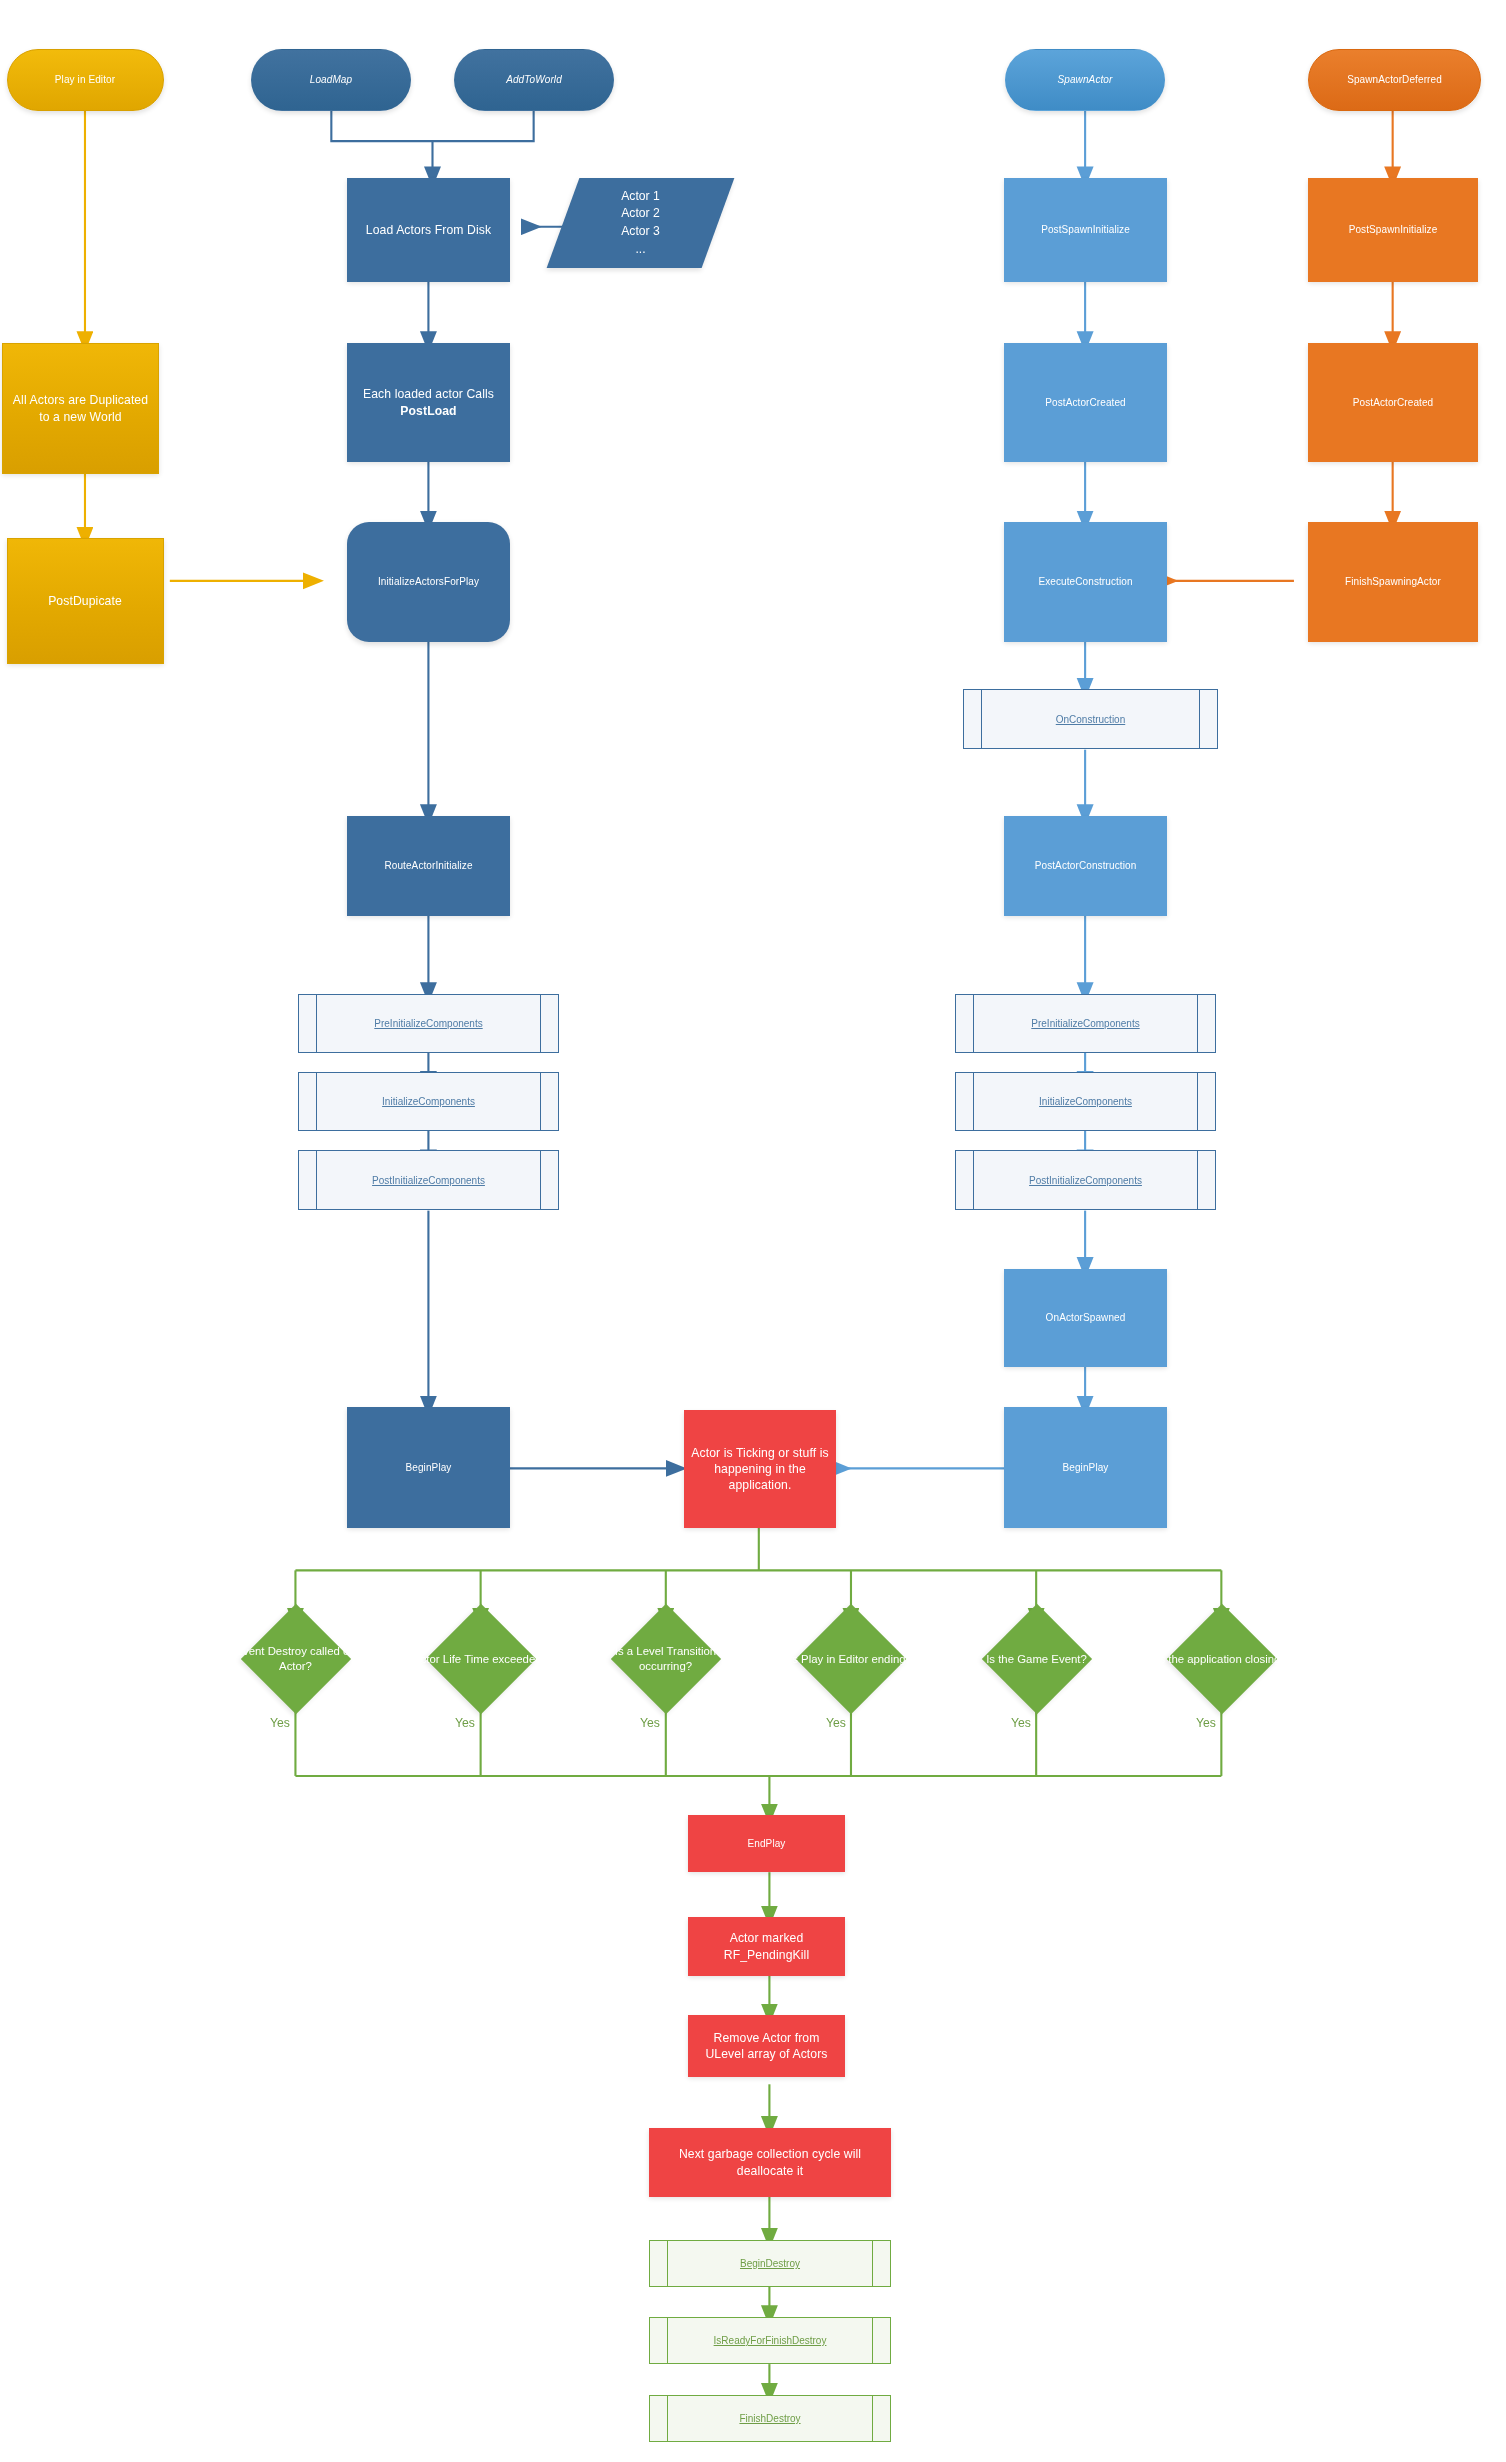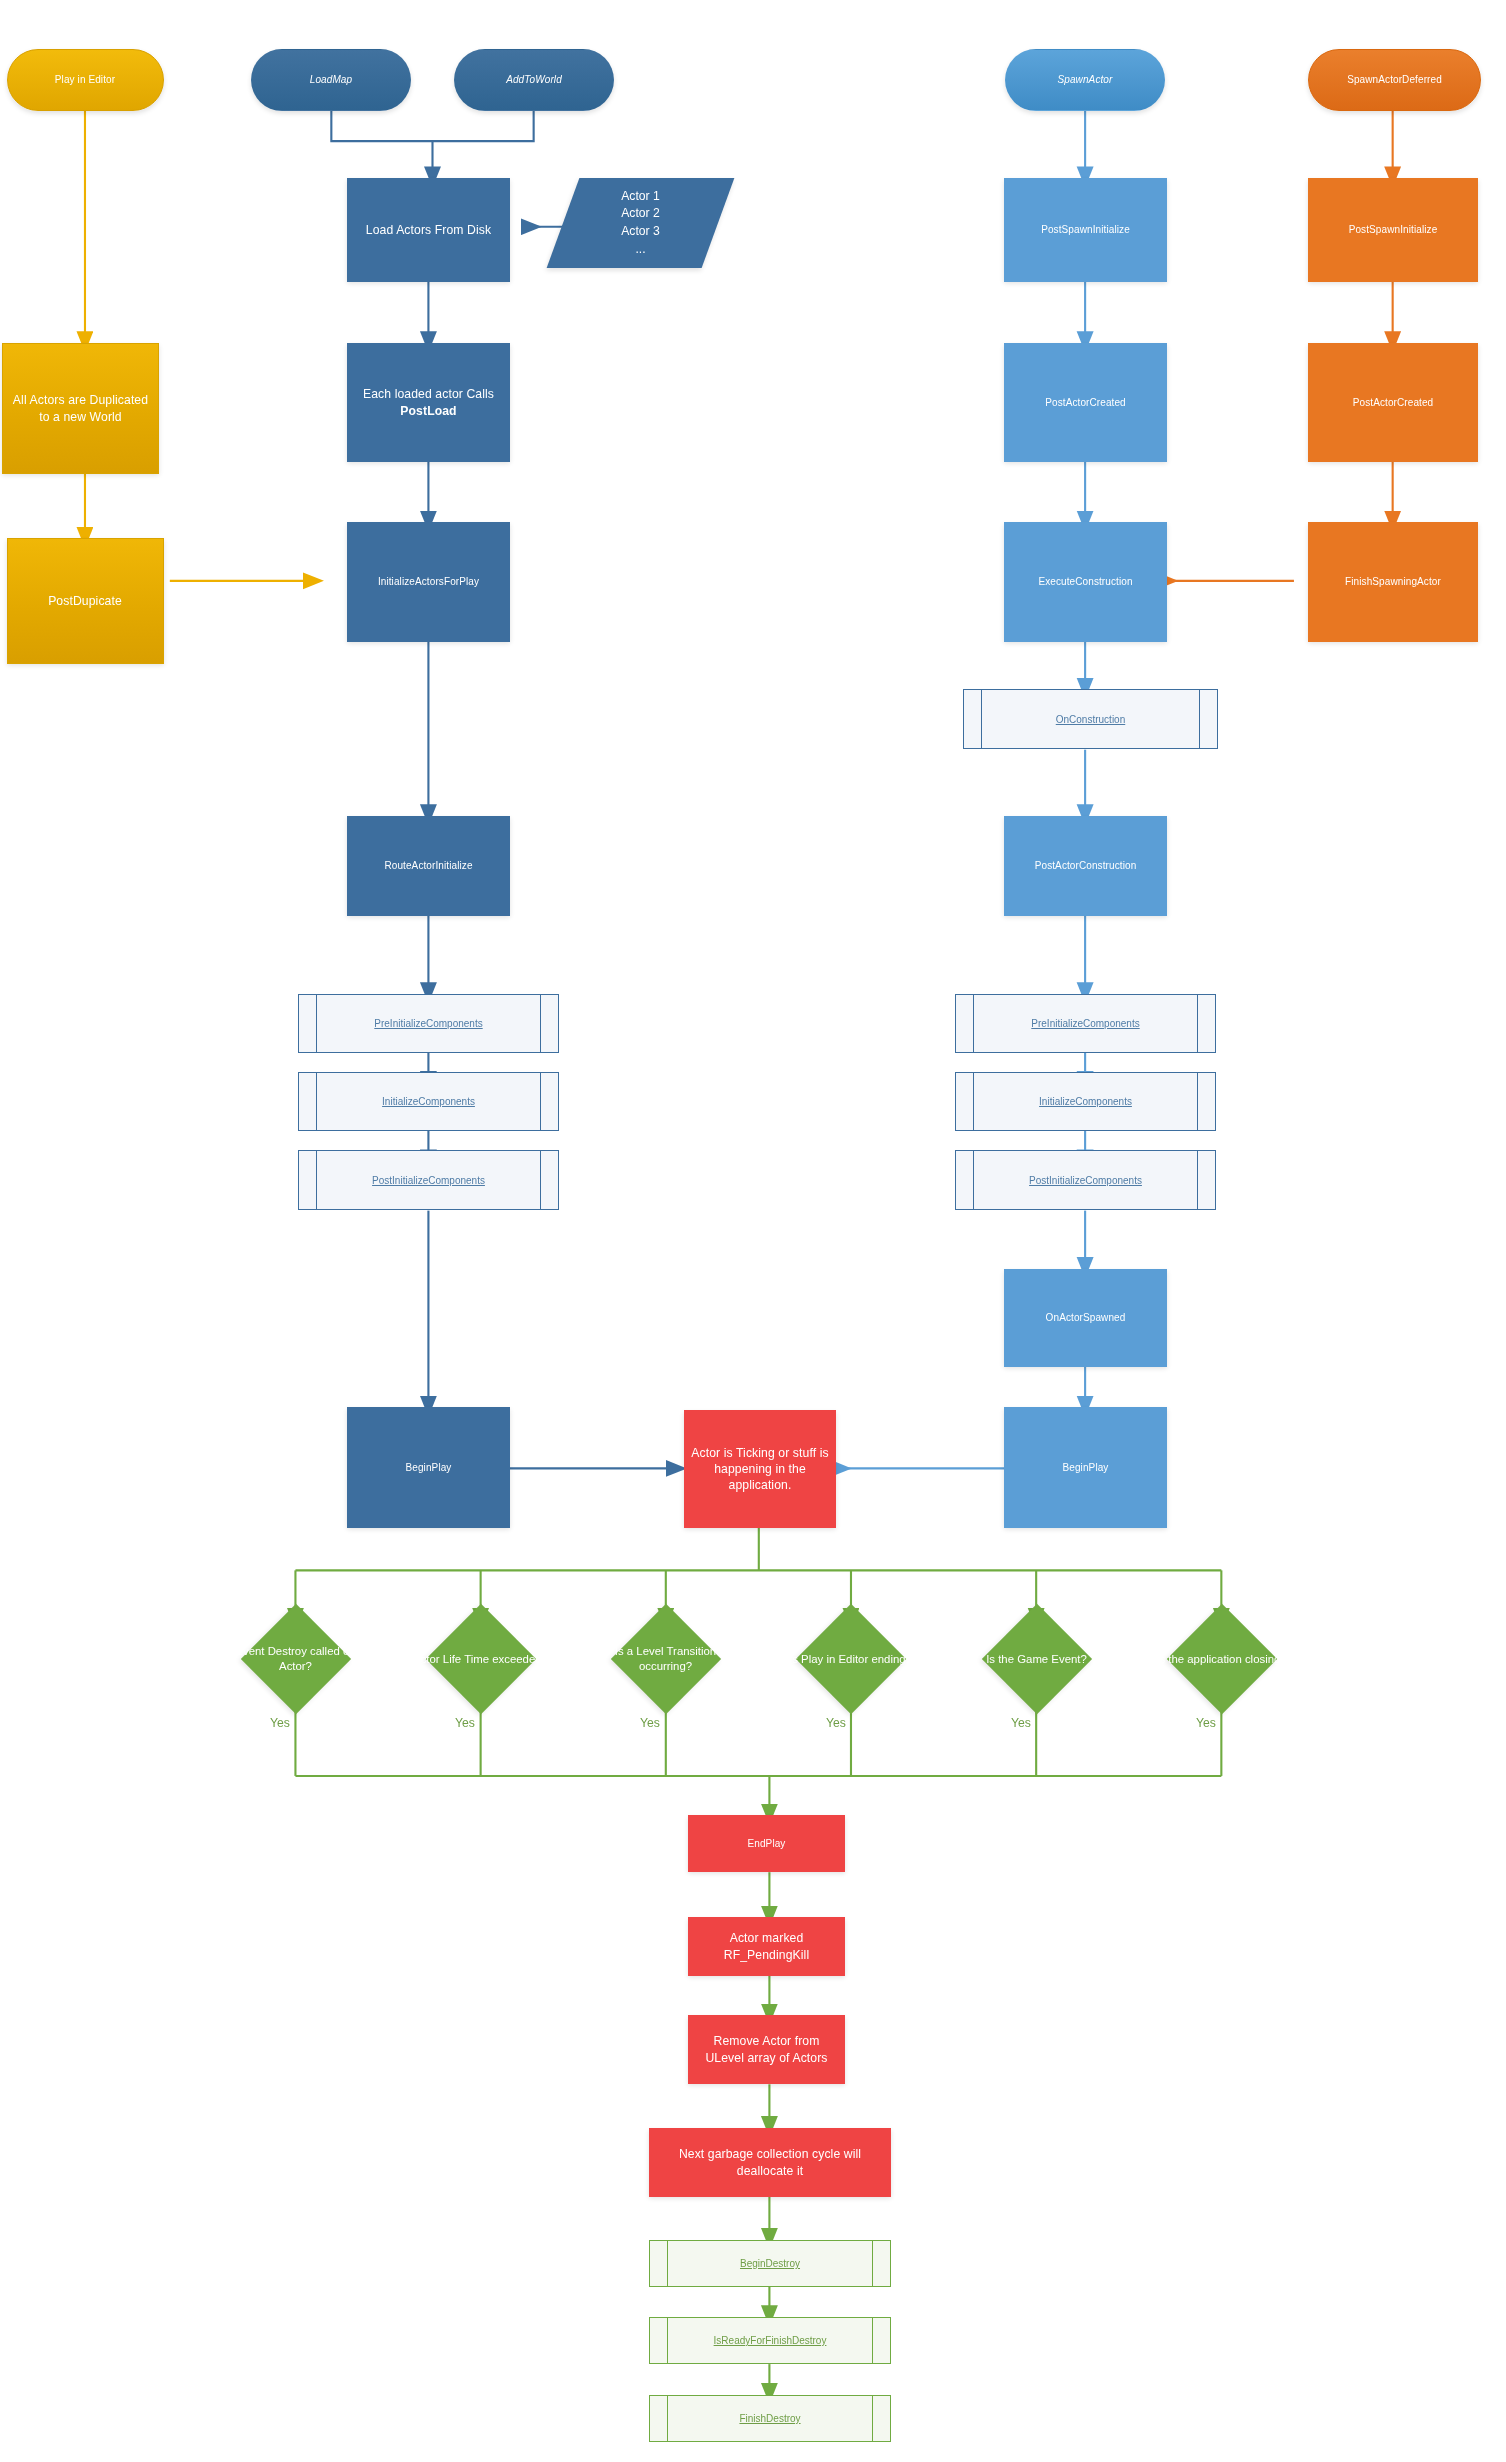--- a/index.html
+++ b/index.html
@@ -241,21 +241,21 @@
       <div>...</div>
     </div>
   </div>
 
   <div class="node blue-dark f13" style="left:347px; top:343px; width:163px; height:119px;text-align:center;">
     <span class="lbl">
       <span>Each loaded actor Calls </span><b>PostLoad</b>
     </span>
   </div>
 
-  <div class="node blue-dark f14" style="left:347px; top:522px; width:163px; height:120px;">
+  <div class="node blue-dark f14" style="left:347px; top:522px; width:163px; height:120px;border-radius:22px;">
     <span class="lbl">InitializeActorsForPlay</span>
   </div>
 
   <div class="node blue-dark f14" style="left:347px; top:816px; width:163px; height:100px;">
     <span class="lbl">RouteActorInitialize</span>
   </div>
 
   <div class="predef f14" style="left:298px; top:994px; width:261px; height:59px;">
     <span>PreInitializeComponents</span>
   </div>
@@ -350,21 +350,21 @@
   <div class="yes" style="left:826px; top:1716px;">Yes</div>
   <div class="yes" style="left:1011px; top:1716px;">Yes</div>
   <div class="yes" style="left:1196px; top:1716px;">Yes</div>
 
   <div class="node green f14" style="left:688px; top:1815px; width:157px; height:57px;">
     <span class="lbl">EndPlay</span>
   </div>
   <div class="node green f13" style="left:688px; top:1917px; width:157px; height:59px;">
     <span class="lbl">Actor marked RF_PendingKill</span>
   </div>
-  <div class="node green f13" style="left:688px; top:2015px; width:157px; height:69px;">
+  <div class="node green f13" style="left:688px; top:2015px; width:157px; height:62px;">
     <span class="lbl">Remove Actor from ULevel array of Actors</span>
   </div>
   <div class="node green f13" style="left:649px; top:2128px; width:242px; height:69px;">
     <span class="lbl">Next garbage collection cycle will deallocate it</span>
   </div>
 
   <div class="predef g f14" style="left:649px; top:2240px; width:242px; height:47px;">
     <span>BeginDestroy</span>
   </div>
   <div class="predef g f14" style="left:649px; top:2317px; width:242px; height:47px;">

